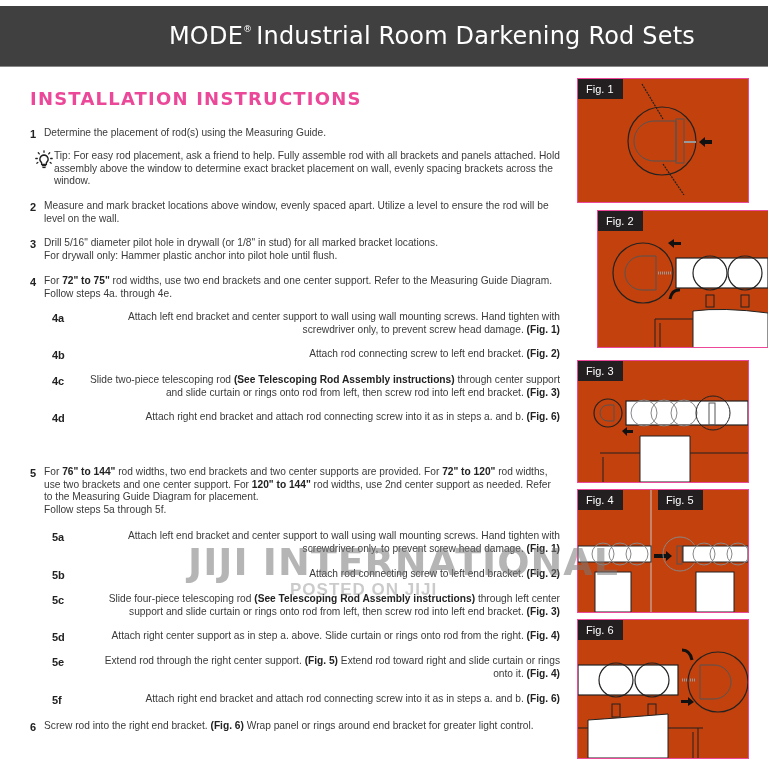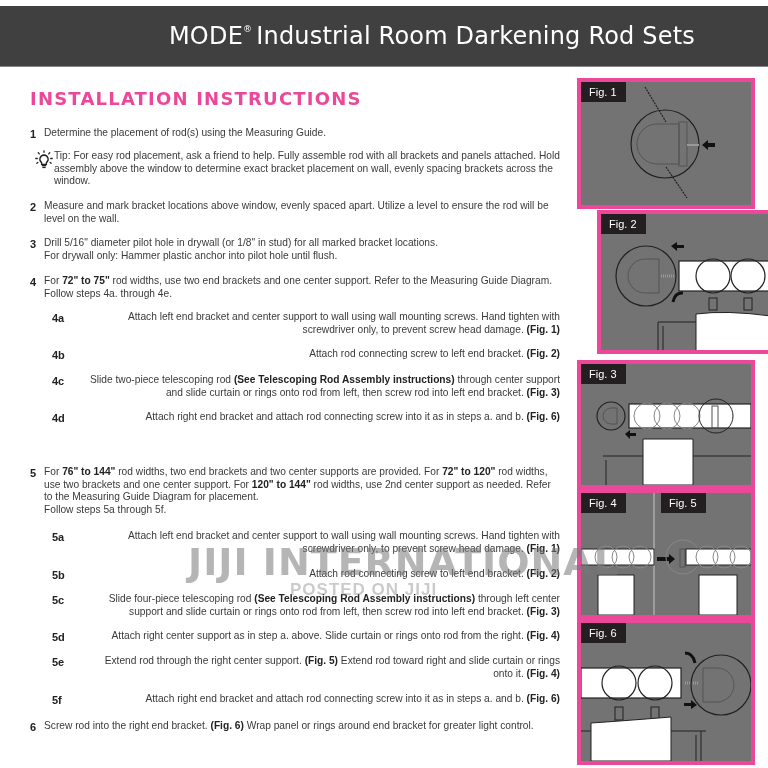--- a/index.html
+++ b/index.html
@@ -54,21 +54,21 @@
       font-size: 38px; font-weight: bold; color: rgba(120,120,120,0.55);
       letter-spacing: 1px; white-space: nowrap; pointer-events: none;
       font-family: "DejaVu Sans", sans-serif;
     }
     .watermark2 {
       position: absolute; left: 290px; top: 580px;
       font-size: 17px; font-weight: bold; color: rgba(140,140,140,0.45);
       letter-spacing: 1px; white-space: nowrap; pointer-events: none;
     }
     .fig {
-      position: absolute; border: 4px solid #ec4899; background: #737373; overflow: hidden;
+      position: absolute; border: 1px solid #ec4899; background: #c2410c; overflow: hidden;
     }
     .fig-label {
       position: absolute; left: 0; top: 0; background: #231f20; color: #fff;
       font-size: 11px; padding: 4px 9px 4px 8px;
     }
     .fig svg { position: absolute; left: 0; top: 0; }
   </style>
 </head>
 <body>
 

